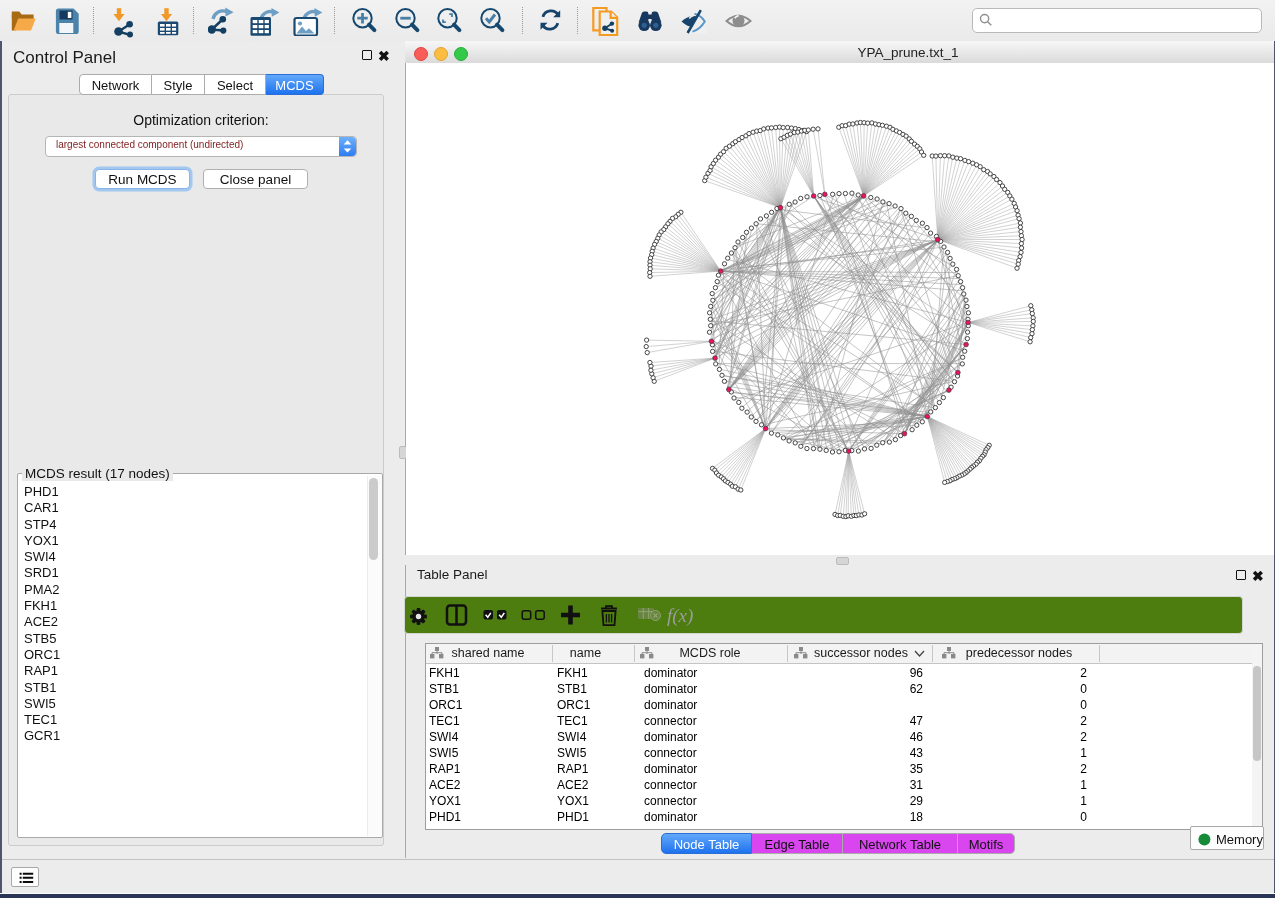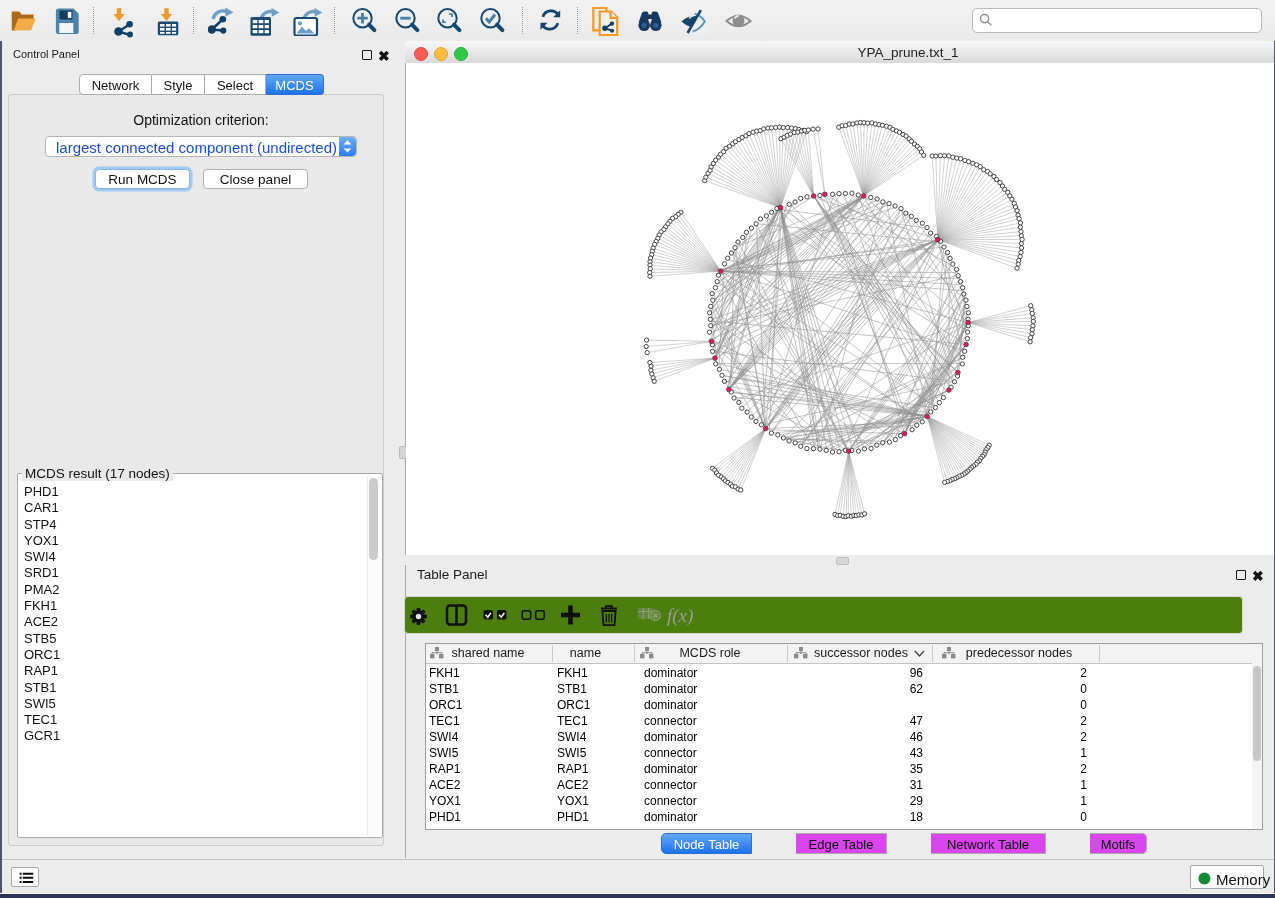--- a/index.html
+++ b/index.html
@@ -4,32 +4,32 @@
 <style>
 html,body{margin:0;padding:0;}
 body{width:1275px;height:898px;overflow:hidden;position:relative;background:#ececec;
  font-family:"Liberation Sans",sans-serif;color:#111;}
 .abs{position:absolute;}
 #toolbar{left:0;top:0;width:1275px;height:41px;background:linear-gradient(#f2f2f2,#eaeaea);border-bottom:1px solid #c0c0c0;}
 .tsep{position:absolute;top:7px;width:0;height:27px;border-left:1px dotted #9a9a9a;}
 .ticon{position:absolute;top:7px;width:27px;height:27px;}
 #search{position:absolute;left:972px;top:8px;width:290px;height:25px;background:#fff;border:1px solid #b9b9b9;border-radius:5px;box-sizing:border-box;}
 #leftpanel{left:0;top:41px;width:392px;height:817px;background:#ececec;}
-#cp-title{left:13px;top:48px;font-size:11px;color:#1a1a1a;}
+#cp-title{left:13px;top:48px;font-size:17px;color:#1a1a1a;}
 .wbtn-sq{position:absolute;width:8px;height:8px;border:1.5px solid #111;border-radius:1px;}
 .wbtn-x{position:absolute;font-size:14px;font-weight:bold;color:#111;line-height:12px;}
 #cp-content{left:8px;top:94px;width:376px;height:752px;background:#e9e9e9;border:1px solid #cccccc;border-radius:3px;box-sizing:border-box;}
 .tabrow{position:absolute;top:74px;height:21px;display:flex;}
 .tab{height:21px;line-height:21px;font-size:13px;text-align:center;background:#fff;border:1px solid #ababab;border-left:none;box-sizing:border-box;color:#111;}
 .tab.first{border-left:1px solid #ababab;border-radius:4px 0 0 4px;}
 .tab.last{border-radius:0 4px 4px 0;}
 .tab.active{background:linear-gradient(#62a8fa,#1e72ef);color:#fff;border-color:#2a6fd4;}
 #optlabel{left:5px;top:112px;width:392px;text-align:center;font-size:14px;color:#111;}
 #dropdown{left:45px;top:136px;width:312px;height:21px;background:#fff;border:1px solid #b5b5b5;border-radius:4px;box-sizing:border-box;}
-#dropdown .txt{position:absolute;left:10px;top:2px;font-size:15px;color:#1d4ed8;}
+#dropdown .txt{position:absolute;left:10px;top:2px;font-size:10px;color:#7f1d1d;}
 #dropdown .step{position:absolute;right:0px;top:0px;width:17px;height:19px;border-radius:0 4px 4px 0;background:linear-gradient(#6db0fb,#2e7cf2);}
 .btn{position:absolute;background:#fff;border:1px solid #b0b0b0;border-radius:4px;font-size:13.5px;text-align:center;box-sizing:border-box;color:#111;}
 #runbtn{left:95px;top:169px;width:95px;height:20px;line-height:19px;box-shadow:0 0 0 2.5px #a3c8f0;border-color:#88b4e8;}
 #closebtn{left:203px;top:169px;width:105px;height:20px;line-height:19px;}
 #fieldset{left:17px;top:473px;width:366px;height:365px;border:1px solid #a9a9a9;border-radius:2px;box-sizing:border-box;background:#fff;}
 #fslegend{left:22px;top:466px;background:#e9e9e9;padding:0 3px;font-size:13.5px;color:#111;}
 #mlist{left:19px;top:484px;width:346px;height:360px;font-size:13px;color:#111;}
 #mlist div{height:16.3px;line-height:16.3px;padding-left:5px;}
 #lscroll{left:367px;top:476px;width:14px;height:360px;background:#fbfbfb;border-left:1px solid #ececec;}
 #lthumb{left:369px;top:478px;width:9px;height:82px;background:#cbcbcb;border-radius:5px;}
@@ -48,25 +48,25 @@
 .th{position:absolute;top:0;height:18px;font-size:12.5px;color:#1a1a1a;text-align:center;line-height:18px;}
 .thsep{position:absolute;top:1px;height:17px;width:0;border-left:1px solid #c8c8c8;}
 .row{position:absolute;width:100%;height:16px;font-size:12px;line-height:21px;color:#000;}
 .c1{position:absolute;left:3px;}
 .c2{position:absolute;left:131px;}
 .c3{position:absolute;left:218px;}
 .c4{position:absolute;width:372px;text-align:right;left:125px;}
 .c5{position:absolute;width:536px;text-align:right;left:125px;}
 #tscroll{left:1252px;top:644px;width:10px;height:185px;background:#f4f4f4;}
 #tthumb{left:1253px;top:666px;width:8px;height:95px;background:#c6c6c6;border-radius:4px;}
-#bottabs{left:661px;top:833px;height:21px;display:flex;position:absolute;gap:44px;}
+#bottabs{left:661px;top:833px;height:21px;display:flex;position:absolute;}
 .btab{height:21px;line-height:21px;font-size:13px;text-align:center;background:#d946ef;border:1px solid #ababab;border-left:none;box-sizing:border-box;color:#111;}
 #statusbar{left:0;top:859px;width:1275px;height:34px;background:#ececec;border-top:1px solid #c2c2c2;box-sizing:border-box;}
 #listbtn{left:11px;top:867px;width:28px;height:20px;background:#fdfdfd;border:1px solid #a8a8a8;border-radius:2px;box-sizing:border-box;}
-#membtn{left:1190px;top:865px;width:74px;height:24px;background:#fdfdfd;border:1px solid #a8a8a8;border-radius:2px;box-sizing:border-box;font-size:15px;color:#111;}
+#membtn{left:1190px;top:826px;width:74px;height:24px;background:#fdfdfd;border:1px solid #a8a8a8;border-radius:2px;box-sizing:border-box;font-size:13px;color:#111;}
 #desktop{left:0;top:893px;width:1275px;height:5px;background:#2b3555;border-top:1px solid #fafafa;box-sizing:border-box;}
 </style>
 </head>
 <body>
 <div id="toolbar" class="abs">
 <div class="ticon" style="left:9px"><svg width="29" height="27" viewBox="0 0 29 27">
         <path d="M2.8 4.5h7.5l2.3 3h12v3.5H2.8z" fill="#a86a15"></path>
         <path d="M2.8 23.5v-16h7.3l2.3 3h12.2v2H10.2l-3.4 11z" fill="#a86a15"></path>
         <path d="M9.2 11.5h17.6L22 23.5H4.6z" fill="#f5a947"></path>
       </svg></div>

